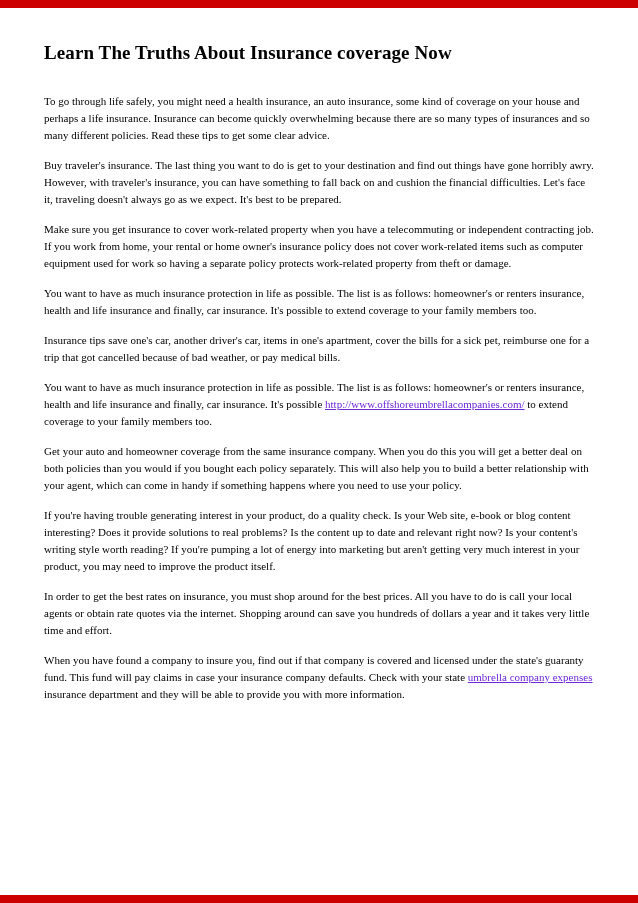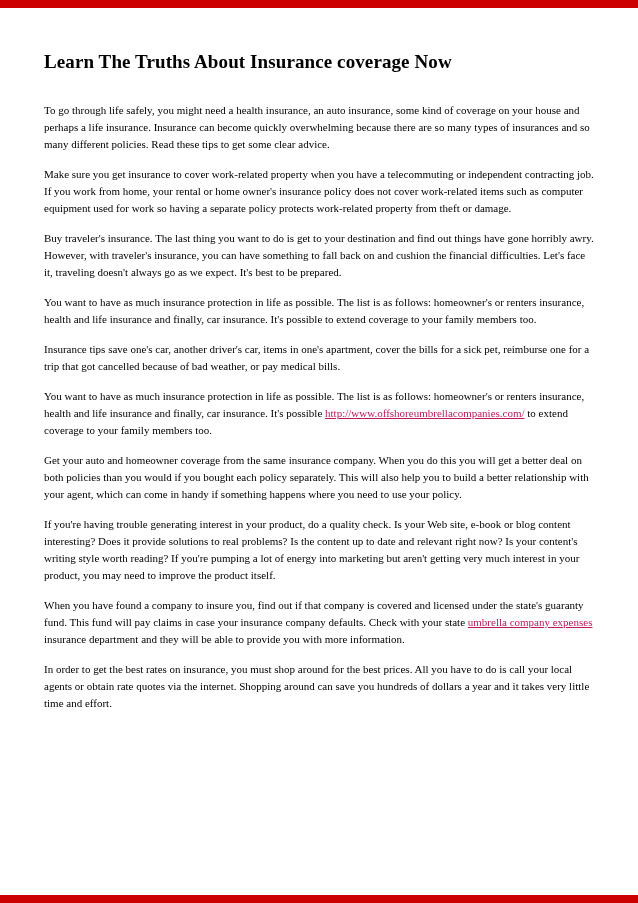--- a/index.html
+++ b/index.html
@@ -25,58 +25,57 @@
     background: #cc0000;
   }
   .red-bar.top { top: 0; }
   .red-bar.bottom { bottom: 0; }
   .content {
     position: absolute;
     top: 8px;
     left: 0;
     width: 638px;
     box-sizing: border-box;
-    padding: 22px 43px 0 44px;
-    margin-top: 20px;
+    padding: 33px 43px 0 44px;
   }
   h1.doc-title {
     font-size: 19px;
     font-weight: bold;
     margin: 0 0 28px 0;
     line-height: 1.25;
     letter-spacing: 0.1px;
   }
   .article p {
     font-size: 11px;
     line-height: 17px;
     margin: 0 0 13px 0;
     text-align: left;
   }
   .article a {
-    color: #be185d;
+    color: #6d28d9;
     cursor: pointer;
   }
 </style>
 </head>
 <body>
 
 <div class="page">
   <div class="red-bar top"></div>
 
   <div class="content">
     <h1 class="doc-title">Learn The Truths About Insurance coverage Now</h1>
 
     <div class="article" id="article-body">
         <p><span>To go through life safely, you might need a health insurance, an auto insurance, some kind of coverage on your house and perhaps a life insurance. Insurance can become quickly overwhelming because there are so many types of insurances and so many different policies. Read these tips to get some clear advice.</span></p>
+        <p><span>Buy traveler's insurance. The last thing you want to do is get to your destination and find out things have gone horribly awry. However, with traveler's insurance, you can have something to fall back on and cushion the financial difficulties. Let's face it, traveling doesn't always go as we expect. It's best to be prepared.</span></p>
         <p><span>Make sure you get insurance to cover work-related property when you have a telecommuting or independent contracting job. If you work from home, your rental or home owner's insurance policy does not cover work-related items such as computer equipment used for work so having a separate policy protects work-related property from theft or damage.</span></p>
-        <p><span>Buy traveler's insurance. The last thing you want to do is get to your destination and find out things have gone horribly awry. However, with traveler's insurance, you can have something to fall back on and cushion the financial difficulties. Let's face it, traveling doesn't always go as we expect. It's best to be prepared.</span></p>
         <p><span>You want to have as much insurance protection in life as possible. The list is as follows: homeowner's or renters insurance, health and life insurance and finally, car insurance. It's possible to extend coverage to your family members too.</span></p>
         <p><span>Insurance tips save one's car, another driver's car, items in one's apartment, cover the bills for a sick pet, reimburse one for a trip that got cancelled because of bad weather, or pay medical bills.</span></p>
         <p><span>You want to have as much insurance protection in life as possible. The list is as follows: homeowner's or renters insurance, health and life insurance and finally, car insurance. It's possible </span><a href="#">http://www.offshoreumbrellacompanies.com/</a><span> to extend coverage to your family members too.</span></p>
         <p><span>Get your auto and homeowner coverage from the same insurance company. When you do this you will get a better deal on both policies than you would if you bought each policy separately. This will also help you to build a better relationship with your agent, which can come in handy if something happens where you need to use your policy.</span></p>
         <p><span>If you're having trouble generating interest in your product, do a quality check. Is your Web site, e-book or blog content interesting? Does it provide solutions to real problems? Is the content up to date and relevant right now? Is your content's writing style worth reading? If you're pumping a lot of energy into marketing but aren't getting very much interest in your product, you may need to improve the product itself.</span></p>
+        <p><span>In order to get the best rates on insurance, you must shop around for the best prices. All you have to do is call your local agents or obtain rate quotes via the internet. Shopping around can save you hundreds of dollars a year and it takes very little time and effort.</span></p>
         <p><span>When you have found a company to insure you, find out if that company is covered and licensed under the state's guaranty fund. This fund will pay claims in case your insurance company defaults. Check with your state </span><a href="#">umbrella company expenses</a><span> insurance department and they will be able to provide you with more information.</span></p>
-        <p><span>In order to get the best rates on insurance, you must shop around for the best prices. All you have to do is call your local agents or obtain rate quotes via the internet. Shopping around can save you hundreds of dollars a year and it takes very little time and effort.</span></p>
       </div>
   </div>
 
   <div class="red-bar bottom"></div>
 </div>
 
 </body></html>

